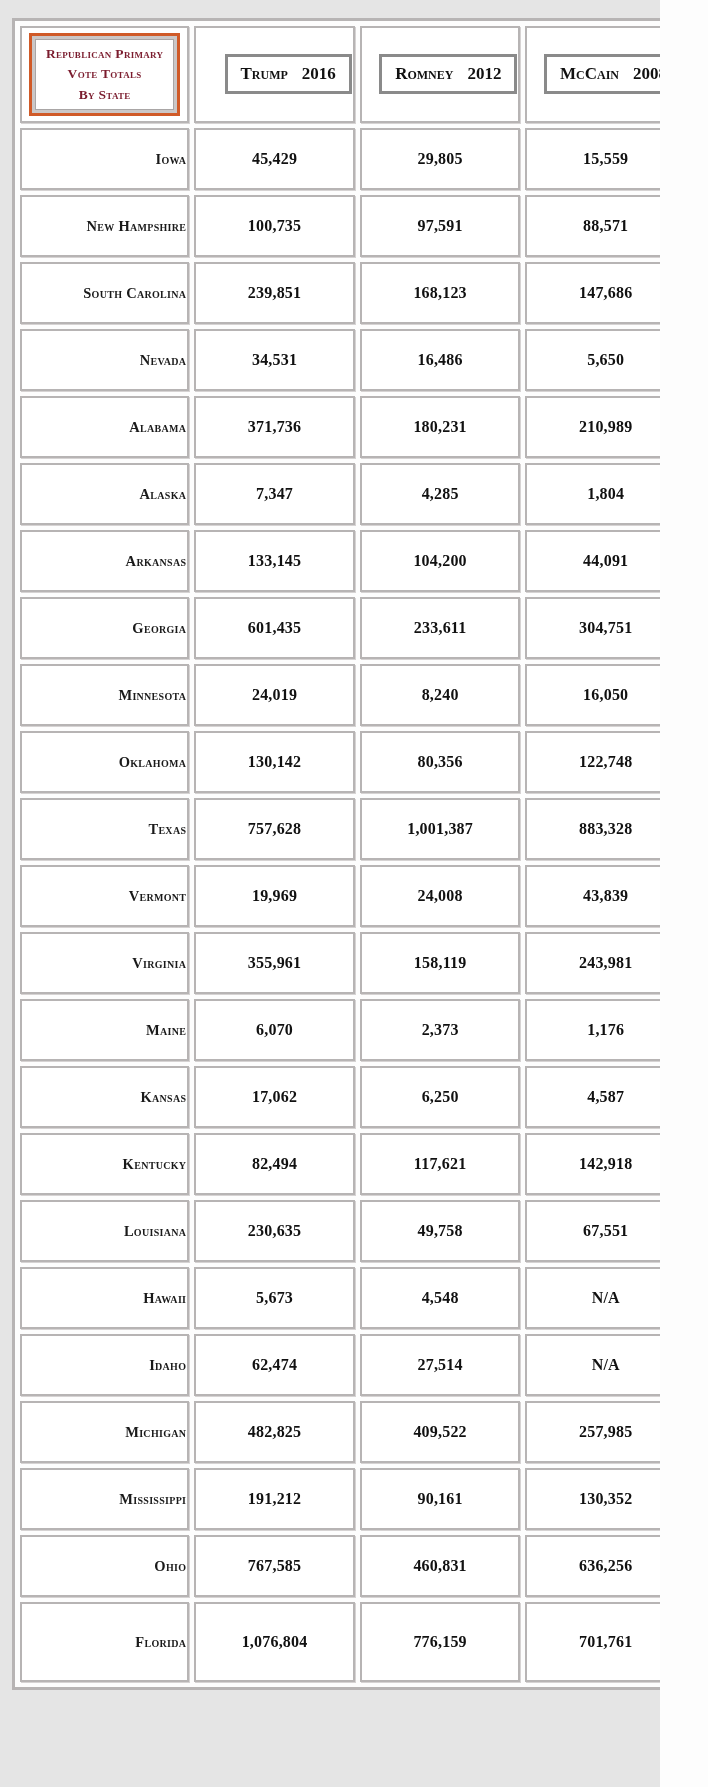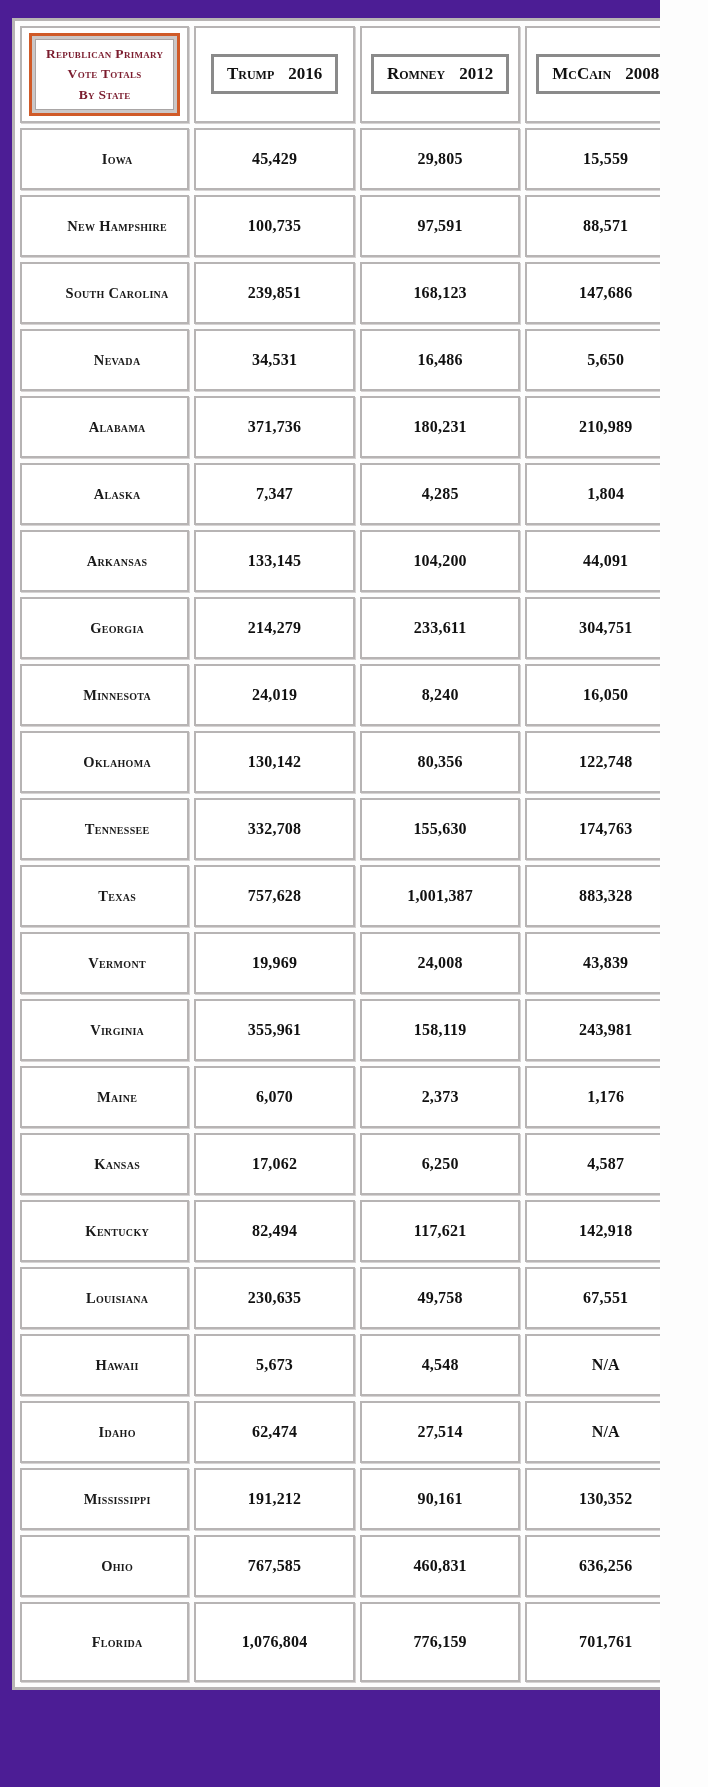--- a/index.html
+++ b/index.html
@@ -5,21 +5,21 @@
   html, body {
     margin: 0;
     padding: 0;
     background: #fdfdfd;
     font-family: "Liberation Serif", "DejaVu Serif", serif;
   }
   .page {
     position: relative;
     width: 660px;
     height: 1787px;
-    background: #4c1d95;
+    background: #e5e5e5;
     overflow: hidden;
   }
   table.vote-table {
     border-collapse: separate;
     border-spacing: 5px;
     border: 3px solid #b7b4b4;
     width: 682px;
     margin: 18px 14px 0 12px;
     table-layout: fixed;
     background: #fdfdfd;
@@ -55,36 +55,36 @@
     font-variant: small-caps;
     font-weight: bold;
     color: #7b1c2e;
     font-size: 13.5px;
     line-height: 1.5;
     letter-spacing: 0.3px;
     white-space: nowrap;
   }
 
   
-  .cand-cell { text-align: center; }
+  .cand-cell { text-align: right; }
   .cand-box {
     display: inline-block;
     border: 3px solid #8a8a8a;
     padding: 7px 13px;
     background: #ffffff;
     font-variant: small-caps;
     font-weight: bold;
     font-size: 17px;
     color: #111111;
     white-space: nowrap;
   }
   .cand-box .year { margin-left: 14px; font-variant: normal; }
 
   
-  .state-cell { text-align: center; padding-left: 26px; }
+  .state-cell { text-align: right; padding-left: 26px; }
   .state-name {
     font-variant: small-caps;
     font-weight: bold;
     font-size: 14.5px;
     letter-spacing: 0.3px;
     color: #1a1a1a;
     white-space: nowrap;
   }
   .num-cell { text-align: center; }
   .num {
@@ -232,21 +232,21 @@
     <td class="num-cell">
       <span class="num">44,091</span>
     </td>
   </tr>
 
   <tr>
     <td class="state-cell">
       <span class="state-name">Georgia</span>
     </td>
     <td class="num-cell">
-      <span class="num">214,279</span>
+      <span class="num">601,435</span>
     </td>
     <td class="num-cell">
       <span class="num">233,611</span>
     </td>
     <td class="num-cell">
       <span class="num">304,751</span>
     </td>
   </tr>
 
 
@@ -273,34 +273,20 @@
       <span class="num">130,142</span>
     </td>
     <td class="num-cell">
       <span class="num">80,356</span>
     </td>
     <td class="num-cell">
       <span class="num">122,748</span>
     </td>
   </tr>
 
-  <tr>
-    <td class="state-cell">
-      <span class="state-name">Tennessee</span>
-    </td>
-    <td class="num-cell">
-      <span class="num">332,708</span>
-    </td>
-    <td class="num-cell">
-      <span class="num">155,630</span>
-    </td>
-    <td class="num-cell">
-      <span class="num">174,763</span>
-    </td>
-  </tr>
 
   <tr>
     <td class="state-cell">
       <span class="state-name">Texas</span>
     </td>
     <td class="num-cell">
       <span class="num">757,628</span>
     </td>
     <td class="num-cell">
       <span class="num">1,001,387</span>
@@ -423,20 +409,34 @@
       <span class="num">62,474</span>
     </td>
     <td class="num-cell">
       <span class="num">27,514</span>
     </td>
     <td class="num-cell">
       <span class="num">N/A</span>
     </td>
   </tr>
 
+  <tr>
+    <td class="state-cell">
+      <span class="state-name">Michigan</span>
+    </td>
+    <td class="num-cell">
+      <span class="num">482,825</span>
+    </td>
+    <td class="num-cell">
+      <span class="num">409,522</span>
+    </td>
+    <td class="num-cell">
+      <span class="num">257,985</span>
+    </td>
+  </tr>
 
   <tr>
     <td class="state-cell">
       <span class="state-name">Mississippi</span>
     </td>
     <td class="num-cell">
       <span class="num">191,212</span>
     </td>
     <td class="num-cell">
       <span class="num">90,161</span>

